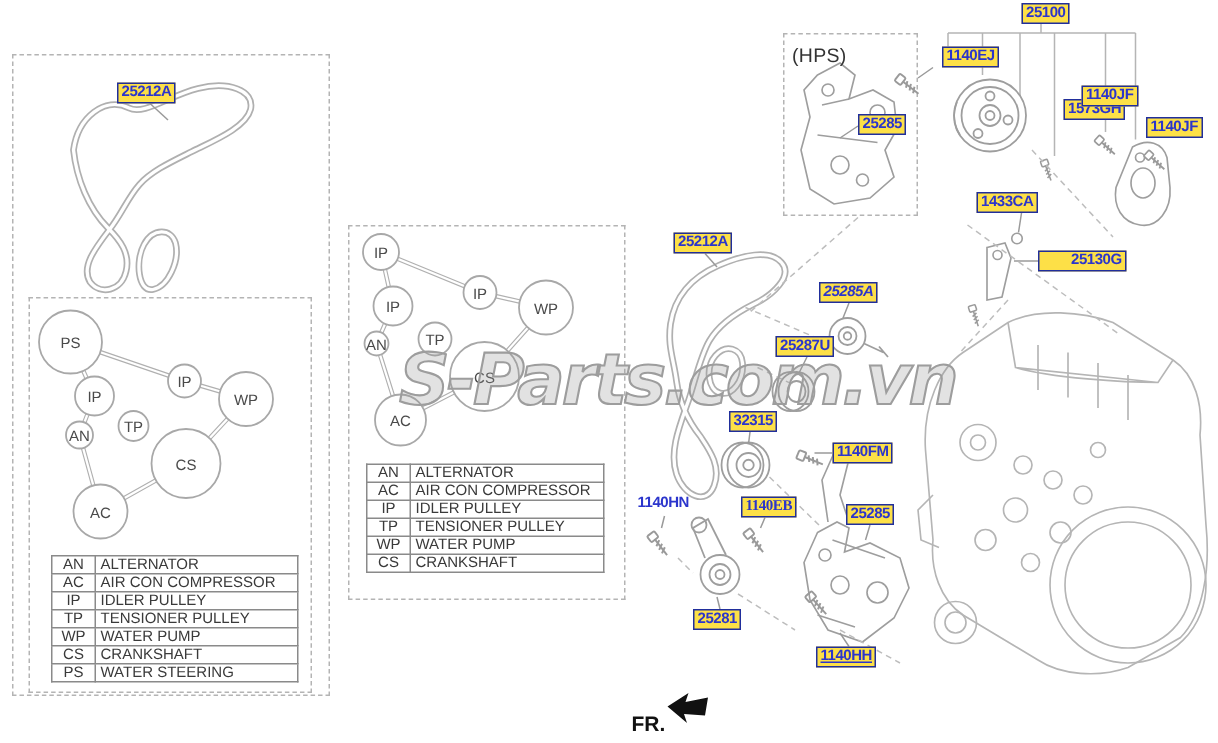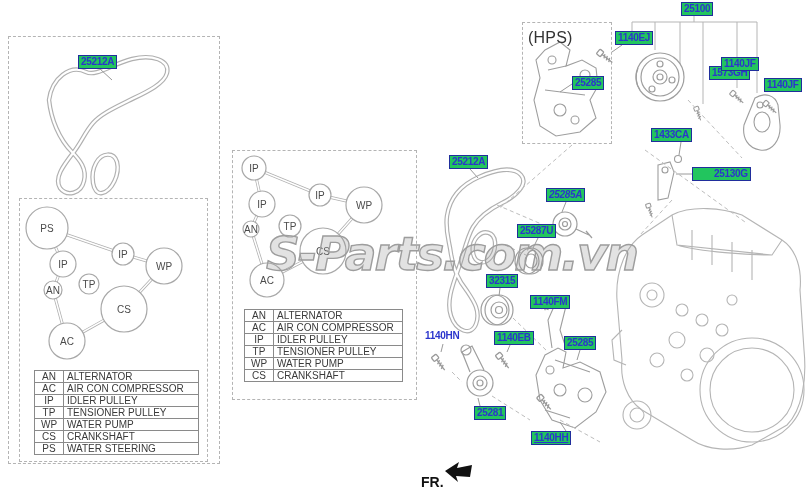--- a/index.html
+++ b/index.html
@@ -1,22 +1,22 @@
 <!DOCTYPE html>
 <html><head>
 <meta charset="utf-8">
 <style>
   html,body{margin:0;padding:0;background:#fff;}
   .stage{position:relative;width:812px;height:495px;background:#fff;overflow:hidden;
          font-family:"Liberation Sans",sans-serif;}
   .art{position:absolute;left:0;top:0;z-index:1;}
   .dashbox{position:absolute;border:1px dashed #b4b4b4;z-index:0;}
-  .secttext{position:absolute;z-index:3;font-size:16px;color:#333;letter-spacing:0.2px;}
+  .secttext{position:absolute;z-index:3;font-size:13px;color:#333;letter-spacing:0.2px;}
   .plabel{position:absolute;z-index:4;font-size:10px;font-weight:bold;letter-spacing:-0.3px;
-          color:#2b35cc;background:#22c55e;border:1px solid #202e9c;padding:0 2px;line-height:12px;white-space:nowrap;}
+          color:#2b35cc;background:#fde047;border:1px solid #202e9c;padding:0 2px;line-height:12px;white-space:nowrap;}
   .plabel.plain{background:none;border:none;padding:0;}
   .legend{position:absolute;z-index:3;border-collapse:collapse;font-size:10px;color:#3a3a3a;background:#fff;}
   .legend td{border:1px solid #8a8a8a;line-height:11px;padding:0 3px;white-space:nowrap;}
   .legend td.code{width:22px;text-align:center;}
   .watermark{position:absolute;z-index:2;left:266px;top:226px;width:300px;
              font-family:"DejaVu Sans",sans-serif;font-style:italic;font-weight:bold;font-size:47px;
              letter-spacing:-2px;color:rgba(150,150,150,0.28);
              -webkit-text-stroke:1.4px #9d9d9d;white-space:nowrap;}
   .frtext{position:absolute;z-index:3;font-size:14px;font-weight:bold;color:#111;}
 </style>
@@ -218,29 +218,29 @@
 
   <div class="watermark">S-Parts.com.vn</div>
 
   <div class="frtext" style="left:421px;top:474px;">FR.</div>
 
   <div class="plabel" style="left:78px;top:55px;">25212A</div>
   <div class="plabel" style="left:449px;top:155px;">25212A</div>
   <div class="plabel" style="left:546px;top:188px;font-style:italic;">25285A</div>
   <div class="plabel" style="left:517px;top:224px;">25287U</div>
   <div class="plabel" style="left:486px;top:274px;">32315</div>
-  <div class="plabel" style="left:530px;top:295px;">1140FM</div>
+  <div class="plabel" style="left:555px;top:295px;">1140FM</div>
   <div class="plabel plain" style="left:425px;top:330px;">1140HN</div>
-  <div class="plabel" style="left:494px;top:331px;">1140EB</div>
+  <div class="plabel" style="left:494px;top:331px;font-family:Liberation Serif, serif;">1140EB</div>
   <div class="plabel" style="left:564px;top:336px;">25285</div>
-  <div class="plabel" style="left:474px;top:406px;">25281</div>
-  <div class="plabel" style="left:531px;top:431px;text-decoration:underline;">1140HH</div>
+  <div class="plabel" style="left:462px;top:406px;">25281</div>
+  <div class="plabel" style="left:544px;top:431px;text-decoration:underline;">1140HH</div>
   <div class="plabel" style="left:572px;top:76px;">25285</div>
   <div class="plabel" style="left:681px;top:2px;">25100</div>
-  <div class="plabel" style="left:615px;top:31px;">1140EJ</div>
+  <div class="plabel" style="left:628px;top:31px;">1140EJ</div>
   <div class="plabel" style="left:685px;top:66px;margin-left:24px;">1573GH</div>
   <div class="plabel" style="left:721px;top:57px;">1140JF</div>
   <div class="plabel" style="left:764px;top:78px;">1140JF</div>
   <div class="plabel" style="left:651px;top:128px;">1433CA</div>
   <div class="plabel" style="left:692px;top:167px;padding-left:21px;">25130G</div>
 
   <table class="legend" style="left:34px;top:370px;">
     <tbody>
         <tr>
           <td class="code">AN</td>

